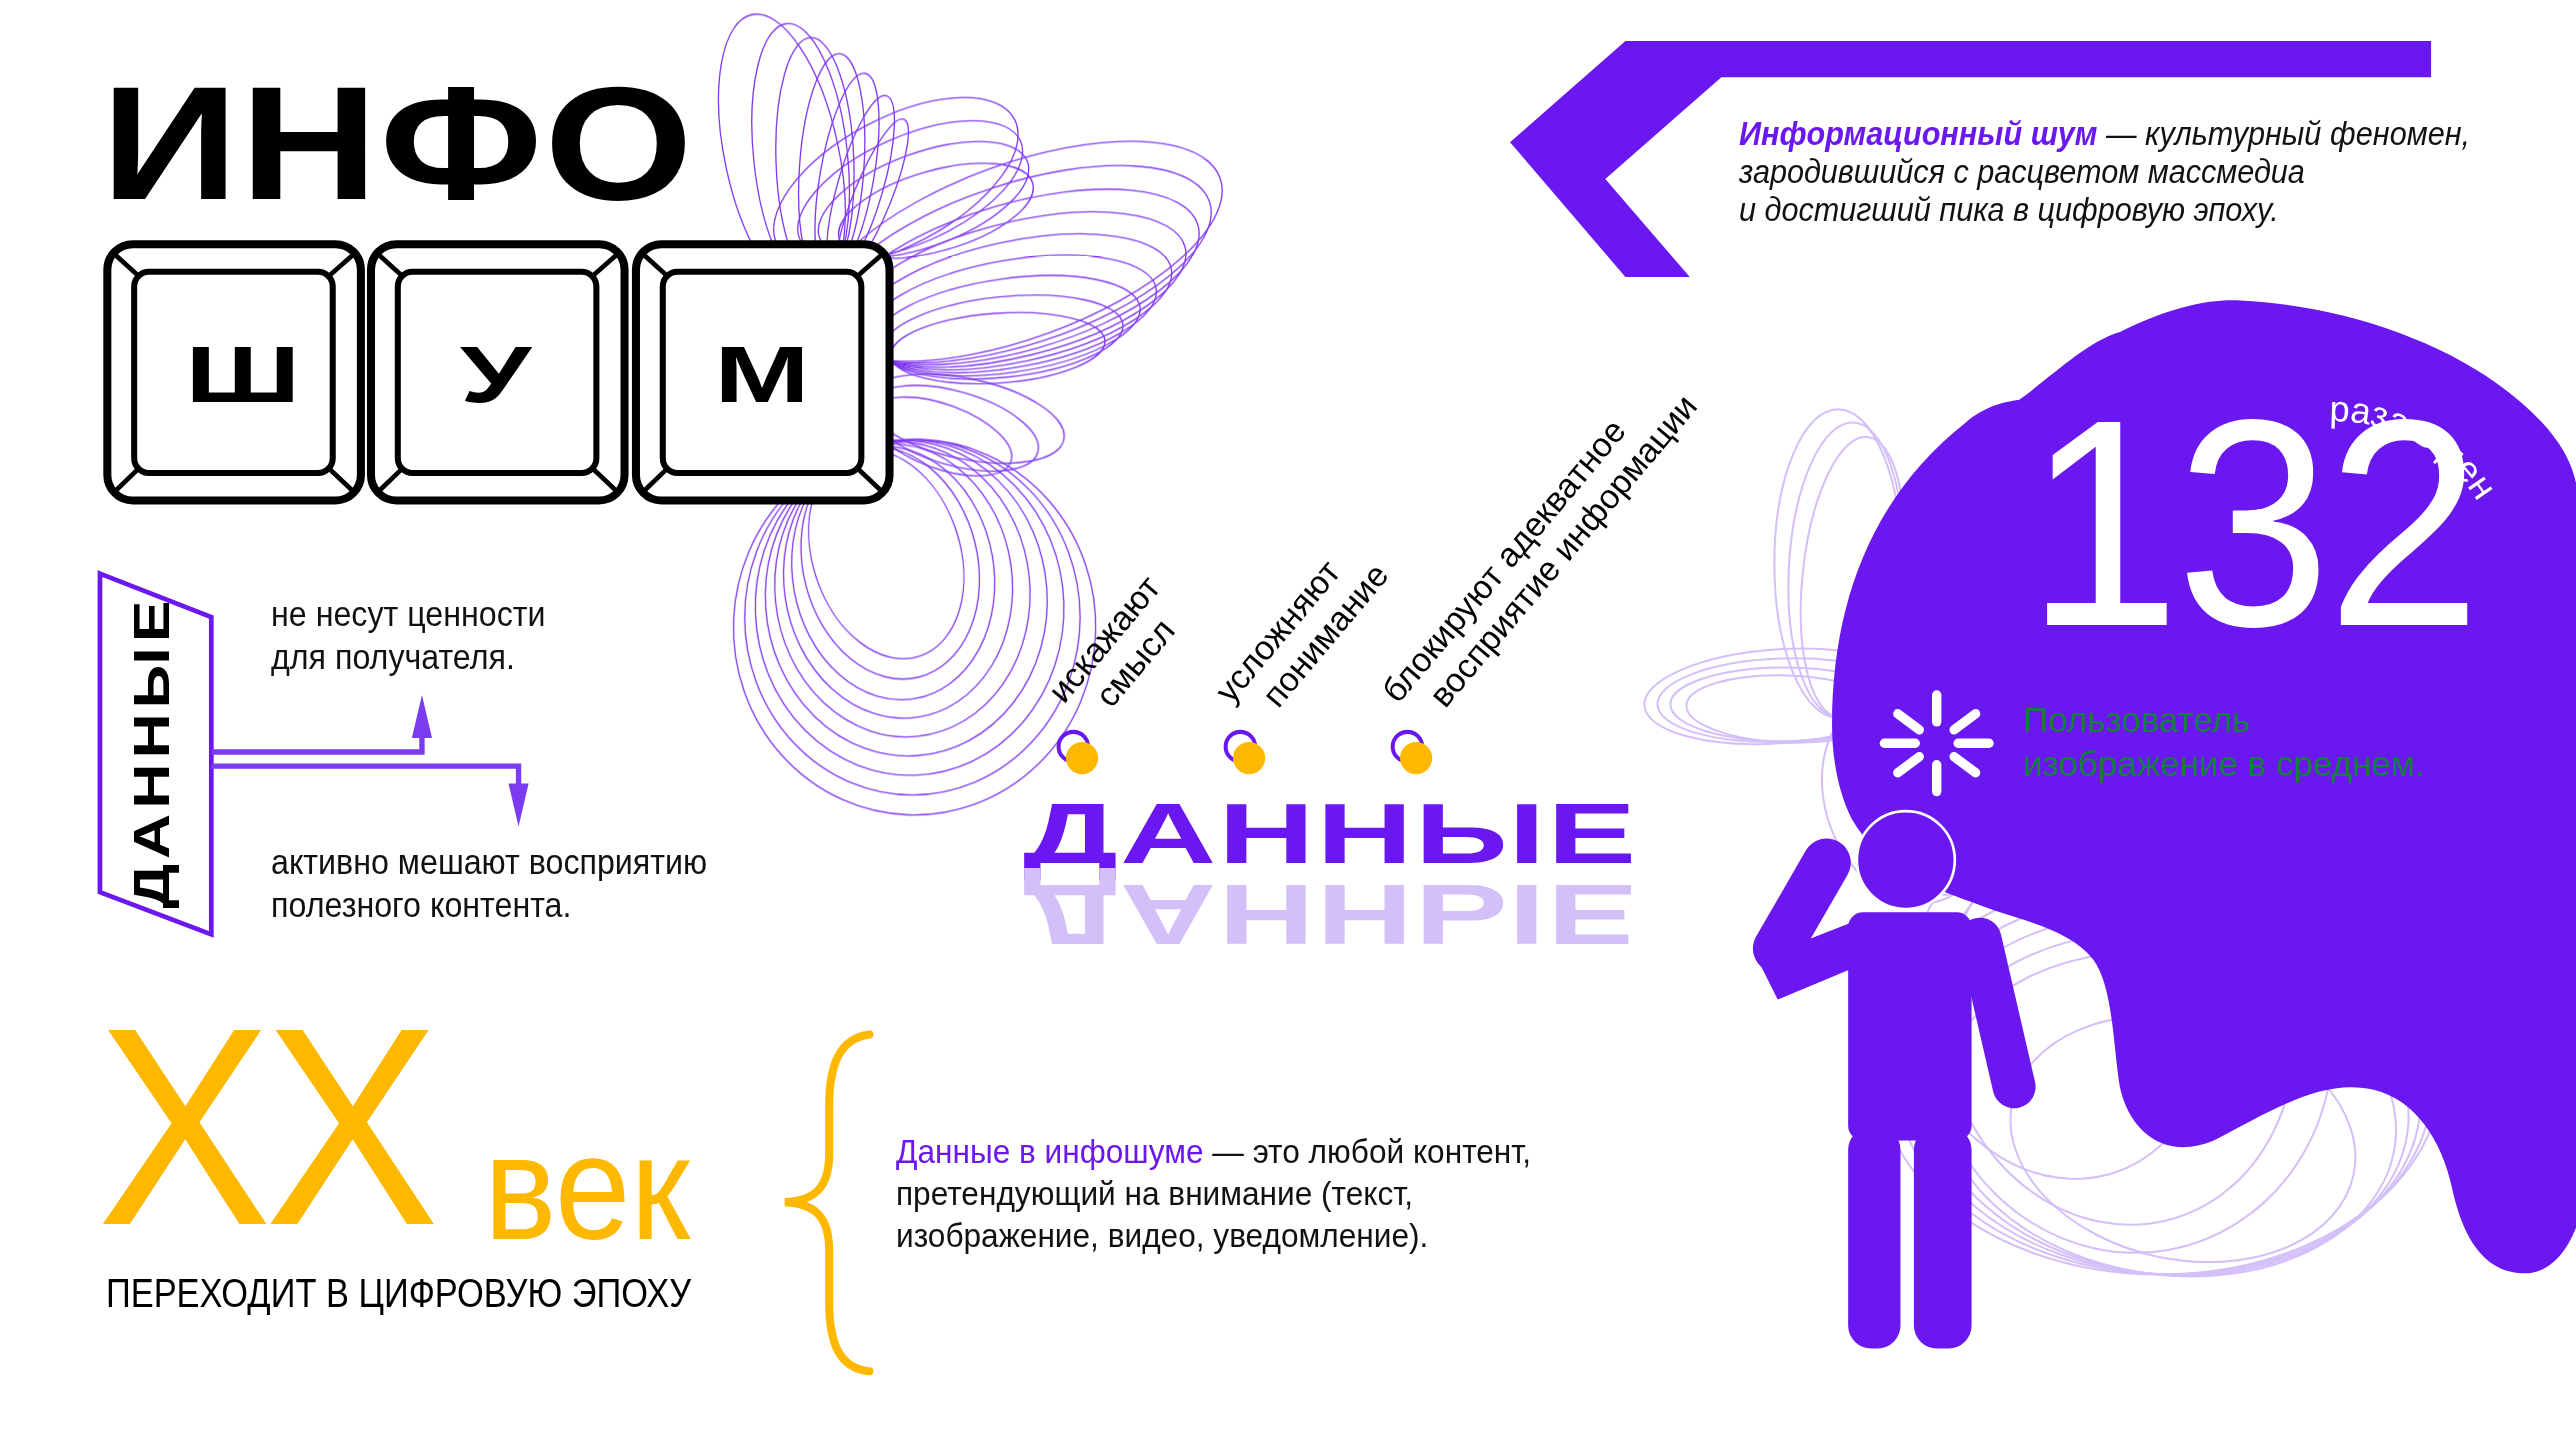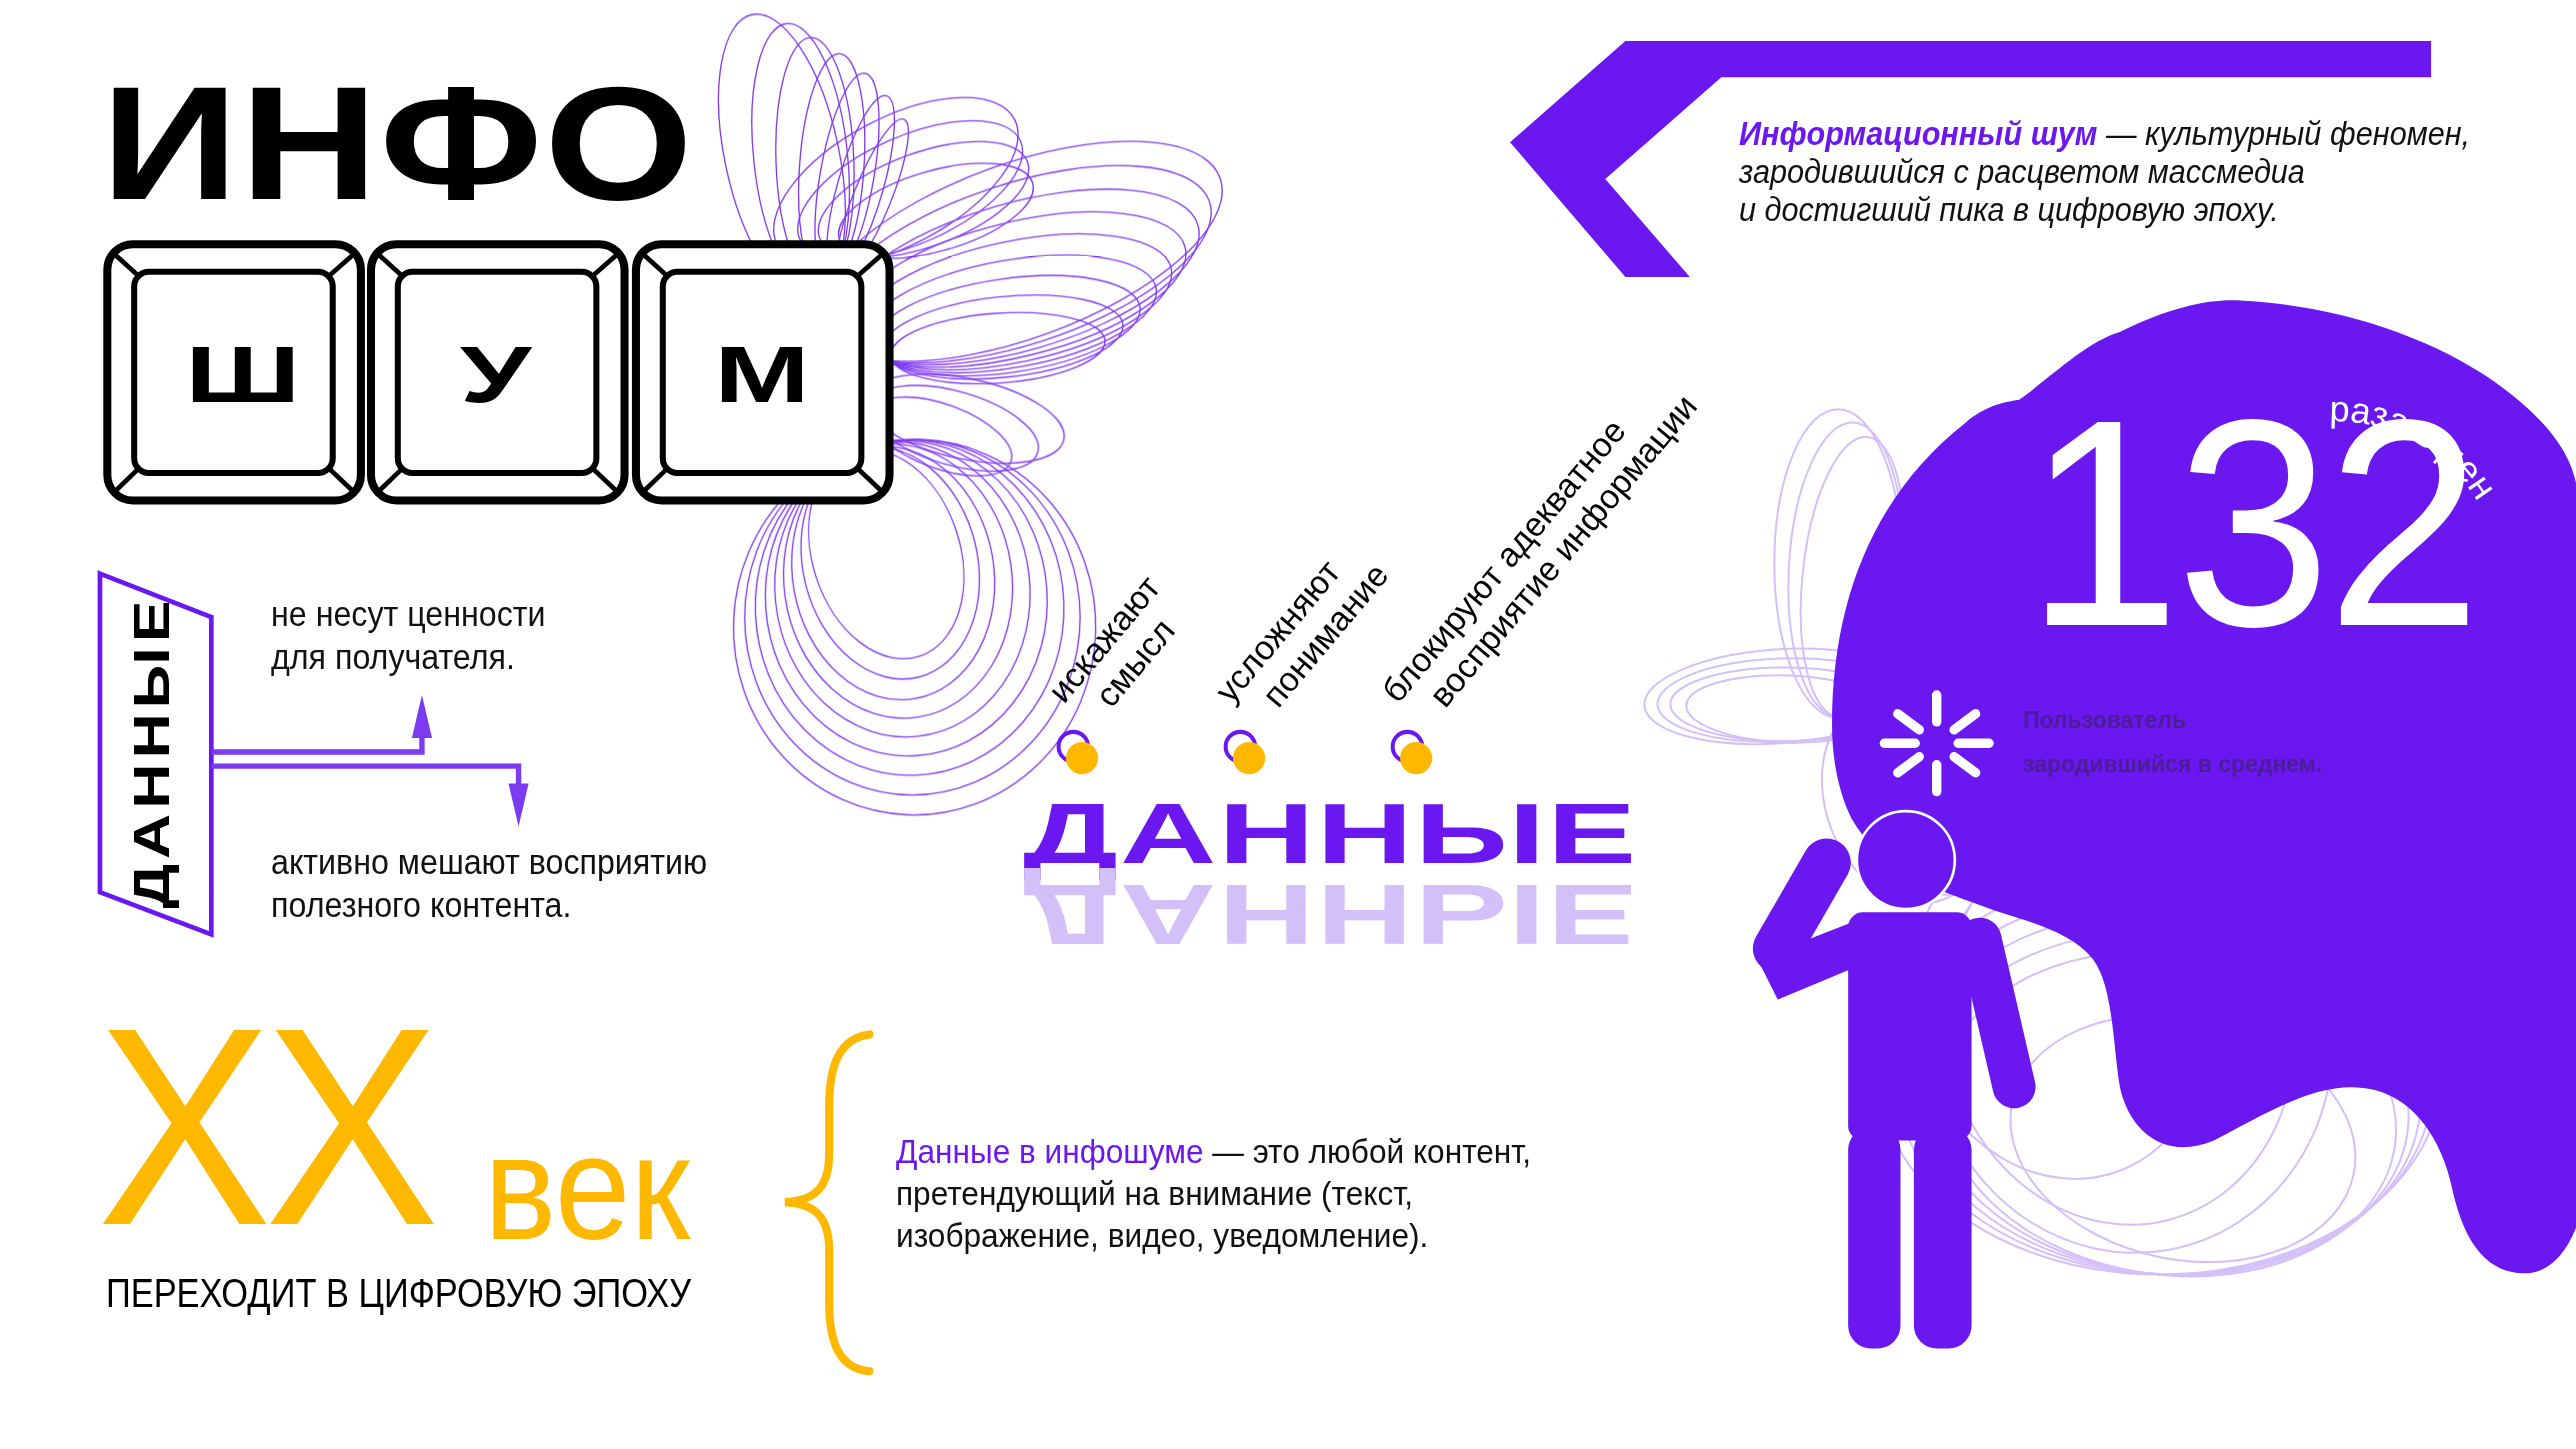--- a/index.html
+++ b/index.html
@@ -14,21 +14,21 @@
   .intro .hl { color:#6A17F0; font-weight:700; }
   .rot-label { font-size:34px; line-height:39px; color:#000; white-space:nowrap; transform:rotate(-50deg); transform-origin:left bottom; }
   .data-title { left:1023px; top:790px; font-size:86px; font-weight:700; color:#6A17F0; line-height:1; transform:scaleX(1.55); transform-origin:left top; letter-spacing:1.3px; }
   .data-mirror { left:1023px; top:872px; font-size:86px; font-weight:700; color:#D4C0F8; line-height:1; transform:scaleX(1.55) scaleY(-1); transform-origin:left center; letter-spacing:1.3px; }
   .xx { left:97px; top:986px; font-size:282px; color:#FFB800; line-height:1; transform:scaleX(0.93); transform-origin:left top; letter-spacing:-8px; }
   .vek { left:484px; top:1114px; font-size:148px; color:#FFB800; line-height:1; transform:scaleX(0.92); transform-origin:left top; }
   .era { left:106px; top:1273px; font-size:40px; color:#000; line-height:1; transform:scaleX(0.86); transform-origin:left top; white-space:nowrap; }
   .def { left:896px; top:1130px; font-size:34px; line-height:42px; color:#111; white-space:nowrap; transform:scaleX(0.93); transform-origin:left top; }
   .def .hl { color:#6A17F0; }
   .big-num { left:2026px; top:376px; font-size:295px; color:#fff; line-height:1; letter-spacing:-4px; transform:scaleX(0.94); transform-origin:left top; }
-  .user-text { left:2023px; top:698px; font-size:23px; line-height:44px; color:#4c1d95; white-space:nowrap;font-weight:bold; }
+  .user-text { left:2023px; top:698px; font-size:35px; line-height:44px; color:#15803d; white-space:nowrap; }
 </style>
 </head>
 <body>
 
 <svg class="canvas" viewBox="0 0 3840 2160">
   <defs>
     <path id="arcPath" d="M 3472 628 A 250 250 0 0 1 3700 760"></path>
   </defs>
 
   <g fill="none" stroke="#6A17F0" stroke-width="2" opacity="0.85">
@@ -228,15 +228,15 @@
 
 <div class="abs def">
   <div><span class="hl">Данные в инфошуме</span><span> — это любой контент,</span></div>
   <div>претендующий на внимание (текст,</div>
   <div>изображение, видео, уведомление).</div>
 </div>
 
 <div class="abs big-num">132</div>
 <div class="abs user-text">
   <div>Пользователь</div>
-  <div>зародившийся в среднем.</div>
+  <div>изображение в среднем.</div>
 </div>
 
 
 </body></html>

